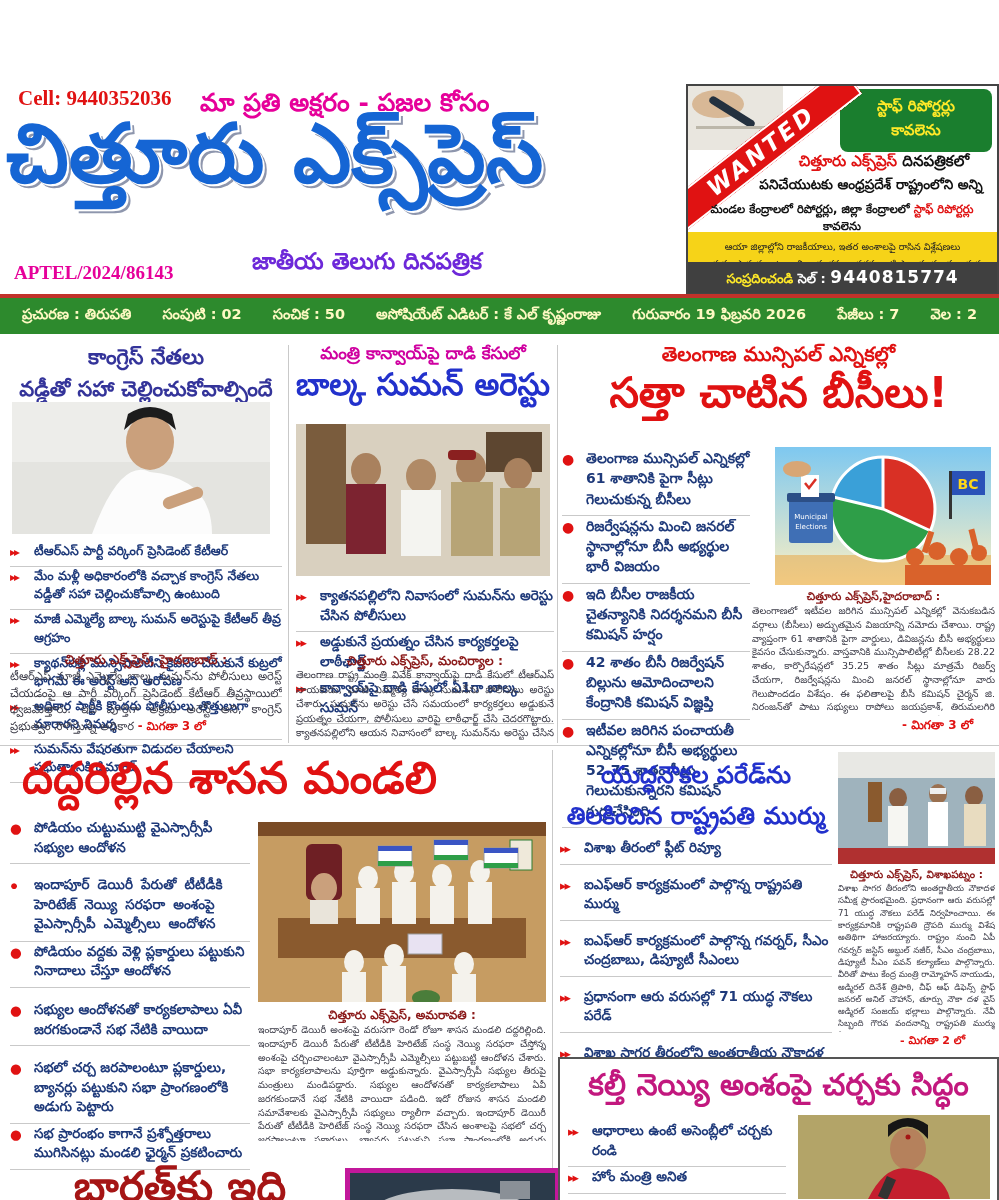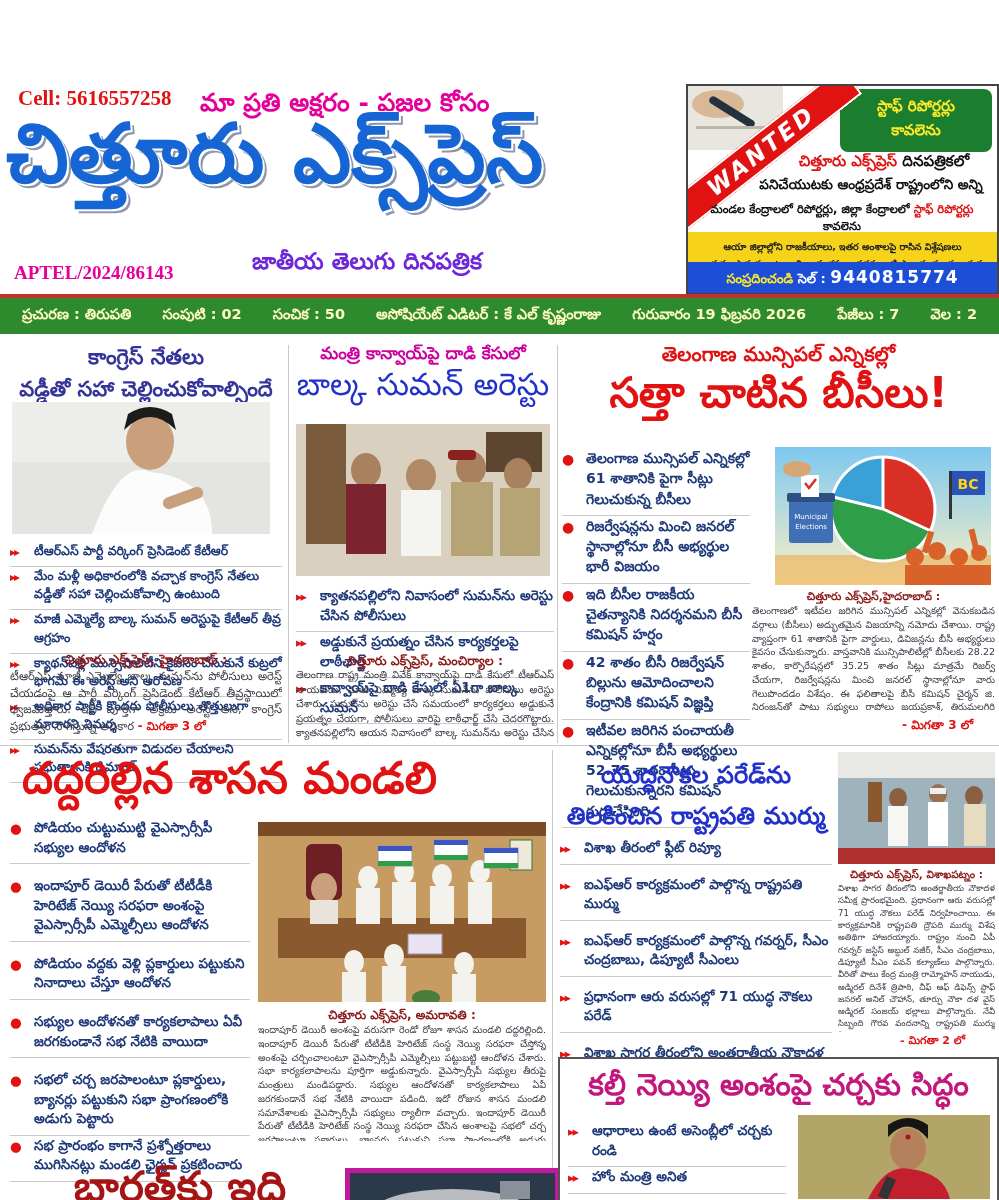--- a/index.html
+++ b/index.html
@@ -23,36 +23,36 @@
     color:#ffe928;font-weight:bold;font-size:15px;text-align:center;line-height:1.6;padding-top:5px;}
   .ad-ribbon{position:absolute;left:-42px;top:48px;width:230px;height:34px;background:#e01212;
     transform:rotate(-38deg);color:#fff;font-weight:bold;font-style:italic;font-size:23px;
     text-align:center;line-height:34px;letter-spacing:3px;box-shadow:0 0 0 2px #fff inset;}
   .ad-line1{position:absolute;left:88px;top:66px;width:216px;text-align:center;font-size:15px;font-weight:bold;color:#111;}
   .ad-line1 .brand{color:#e01212;}
   .ad-line2{position:absolute;left:60px;top:90px;width:246px;text-align:center;font-size:13.5px;font-weight:bold;color:#111;}
   .ad-line3{position:absolute;left:2px;top:116px;width:304px;text-align:center;font-size:11.5px;font-weight:bold;color:#111;}
   .ad-line3 .hl{color:#e01212;}
   .ad-yellow{position:absolute;left:0;top:146px;width:309px;height:44px;background:#f6d318;color:#222;
-    font-size:9.5px;font-weight:bold;text-align:center;line-height:1.8;padding-top:6px;}
-  .ad-purple{position:absolute;left:0;top:176px;width:309px;height:31px;background:#1d4ed8;color:#fff;
+    font-size:9.5px;font-weight:normal;text-align:center;line-height:1.8;padding-top:6px;}
+  .ad-purple{position:absolute;left:0;top:176px;width:309px;height:31px;background:#404040;color:#fff;
     font-size:13px;font-weight:bold;line-height:31px;text-align:center;top:176px;}
   .ad-purple .lbl{color:#ffe928;}
   .ad-purple .num{color:#fff;font-size:17px;letter-spacing:1px;}
   .ad-photo{position:absolute;left:0;top:0;width:95px;height:64px;}
 
   
   .issue-bar{left:0;top:294px;width:999px;height:40px;background:#2d8a2d;border-top:4px solid #c1322a;
     display:flex;align-items:center;justify-content:space-between;padding:0 22px;box-sizing:border-box;}
   .issue-bar span{color:#fef9c3;font-weight:bold;font-size:14.5px;white-space:nowrap;}
 
   
   .h-navy{color:#34349a;font-weight:bold;font-size:21px;line-height:1.5;}
   .kick-mag{color:#cf00a0;font-weight:bold;font-size:17px;}
-  .h-blue{color:#2231cc;font-weight:normal;font-size:31px;}
+  .h-blue{color:#2231cc;font-weight:bold;font-size:31px;}
   .kick-red{color:#e01212;font-weight:bold;font-size:20px;}
   .h-red{color:#e01212;font-weight:bold;font-size:42px;}
   .h-red2{color:#e01212;font-weight:bold;font-size:44px;}
   .h-blue2{color:#2231cc;font-weight:bold;font-size:24px;line-height:1.7;}
   .h-mag{color:#c2187e;font-weight:bold;font-size:30px;}
   .h-darkred{color:#a51515;font-weight:bold;font-size:42px;}
 
   ul.blts{list-style:none;margin:0;padding:0;}
   ul.blts li{position:relative;padding:0 0 6px 24px;border-bottom:1px solid #c9c9c9;
     color:#1f3a7a;font-weight:bold;line-height:1.45;}
@@ -70,21 +70,21 @@
 
   .photo{display:block;}
   .ghee-box{left:558px;top:1057px;width:437px;height:143px;border:2px solid #555;background:#fff;}
   .mag-frame{border:5px solid #c2189b;background:#23303e;}
 </style>
 </head>
 <body>
 
 <div id="page">
 
-  <div class="abs cell-no" style="left:18px;top:86px;">Cell: 5616557258</div>
+  <div class="abs cell-no" style="left:18px;top:86px;">Cell: 9440352036</div>
   <div class="abs slogan" style="left:200px;top:88px;">మా ప్రతి అక్షరం  -  ప్రజల కోసం</div>
   <div class="abs paper-title" style="left:6px;top:88px;width:680px;height:170px;overflow:hidden;">చిత్తూరు ఎక్స్‌ప్రెస్</div>
   <div class="abs subtitle" style="left:252px;top:248px;">జాతీయ తెలుగు దినపత్రిక</div>
   <div class="abs regno" style="left:14px;top:262px;">APTEL/2024/86143</div>
 
   <div class="abs ad-box">
     <svg class="ad-photo" viewBox="0 0 95 64" preserveAspectRatio="none">
       <rect width="95" height="64" fill="#e9e6df"></rect>
       <ellipse cx="30" cy="18" rx="26" ry="14" fill="#d8b896"></ellipse>
       <rect x="18" y="22" width="52" height="8" rx="4" transform="rotate(32 44 26)" fill="#24313f"></rect>
@@ -230,21 +230,21 @@
       <rect x="196" y="82" width="6" height="22" transform="rotate(-14 199 93)"></rect>
     </g>
   </svg>
   <div class="abs dateline" style="left:752px;top:590px;width:243px;font-size:11px;">చిత్తూరు ఎక్స్‌ప్రెస్,హైదరాబాద్ :</div>
   <div class="abs body-txt jst" style="left:752px;top:604px;width:243px;height:112px;overflow:hidden;font-size:9.5px;">తెలంగాణలో ఇటీవల జరిగిన మున్సిపల్ ఎన్నికల్లో వెనుకబడిన వర్గాలు (బీసీలు) అద్భుతమైన విజయాన్ని నమోదు చేశాయి. రాష్ట్ర వ్యాప్తంగా 61 శాతానికి పైగా వార్డులు, డివిజన్లను బీసీ అభ్యర్థులు కైవసం చేసుకున్నారు. వాస్తవానికి మున్సిపాలిటీల్లో బీసీలకు 28.22 శాతం, కార్పొరేషన్లలో 35.25 శాతం సీట్లు మాత్రమే రిజర్వ్ చేయగా, రిజర్వేషన్లను మించి జనరల్ స్థానాల్లోనూ వారు గెలుపొందడం విశేషం. ఈ ఫలితాలపై బీసీ కమిషన్ చైర్మన్ జి. నిరంజన్‌తో పాటు సభ్యులు రాపోలు జయప్రకాశ్, తిరుమలగిరి సురేందర్, రంగూ వాలలక్ష్మి హర్షం వ్యక్తం చేశారు. బీసీ వర్గాల్లో</div>
   <div class="abs more ctr" style="left:880px;top:718px;width:115px;font-size:12px;">- మిగతా 3 లో</div>
 
   <div class="abs h-red2" style="left:22px;top:752px;width:525px;">దద్దరిల్లిన శాసన మండలి</div>
   <ul class="abs blts f14" style="left:10px;top:818px;width:240px;">
     <li style="margin-bottom:12px;"><span class="mk mk-dot"></span><span>పోడియం చుట్టుముట్టి వైఎస్సార్సీపీ సభ్యుల ఆందోళన</span></li>
-    <li style="margin-bottom:12px;"><span class="mk mk-dot"></span><span>ఇందాపూర్ డెయిరీ పేరుతో టీటీడీకి హెరిటేజ్ నెయ్యి సరఫరా అంశంపై వైఎస్సార్సీపీ ఎమ్మెల్సీలు ఆందోళన</span></li>
+    <li style="font-family:Liberation Mono, monospace;"><span class="mk mk-dot"></span><span>ఇందాపూర్ డెయిరీ పేరుతో టీటీడీకి హెరిటేజ్ నెయ్యి సరఫరా అంశంపై వైఎస్సార్సీపీ ఎమ్మెల్సీలు ఆందోళన</span></li>
     <li style="margin-bottom:12px;"><span class="mk mk-dot"></span><span>పోడియం వద్దకు వెళ్లి ప్లకార్డులు పట్టుకుని నినాదాలు చేస్తూ ఆందోళన</span></li>
     <li style="margin-bottom:12px;"><span class="mk mk-dot"></span><span>సభ్యుల ఆందోళనతో కార్యకలాపాలు ఏవీ జరగకుండానే సభ నేటికి వాయిదా</span></li>
     <li style=""><span class="mk mk-dot"></span><span>సభలో చర్చ జరపాలంటూ ప్లకార్డులు, బ్యానర్లు పట్టుకుని సభా ప్రాంగణంలోకి అడుగు పెట్టారు</span></li>
     <li style="margin-bottom:12px;"><span class="mk mk-dot"></span><span>సభ ప్రారంభం కాగానే ప్రశ్నోత్తరాలు ముగిసినట్లు మండలి ఛైర్మన్ ప్రకటించారు</span></li>
   </ul>
   <svg class="abs photo" style="left:258px;top:822px;" width="288" height="180" viewBox="0 0 288 180" preserveAspectRatio="none">
     <rect width="288" height="180" fill="#c69c62"></rect>
     <rect y="0" width="288" height="14" fill="#7a4b26"></rect>
     <rect x="20" y="96" width="248" height="40" fill="#8a5a2e"></rect>
     <rect x="48" y="22" width="36" height="56" rx="6" fill="#6e1f24"></rect>

